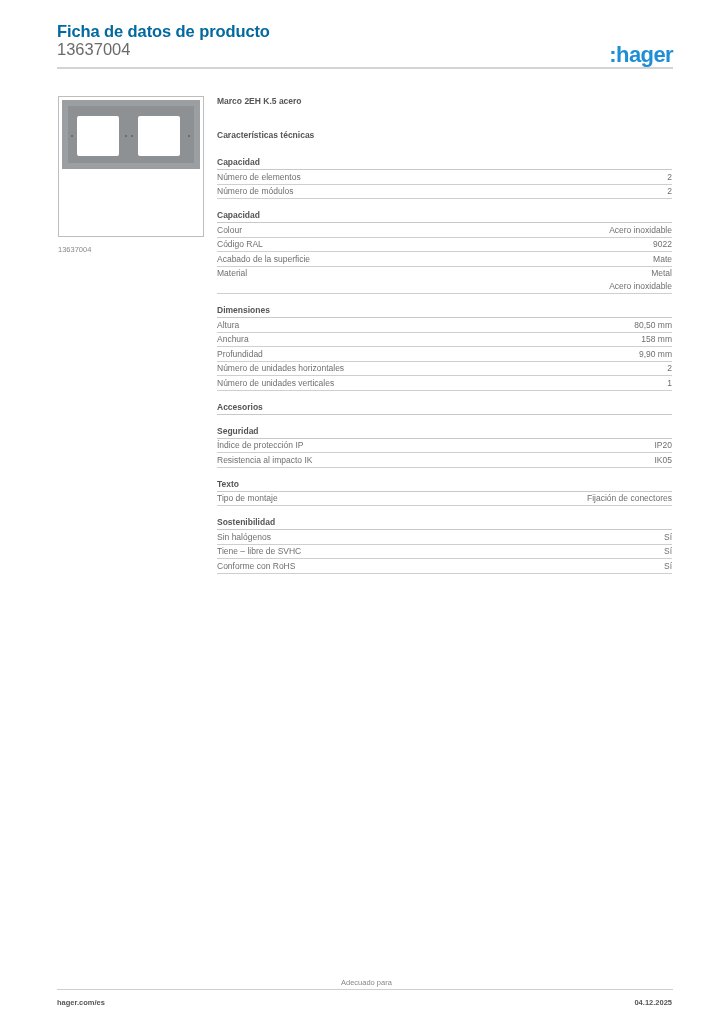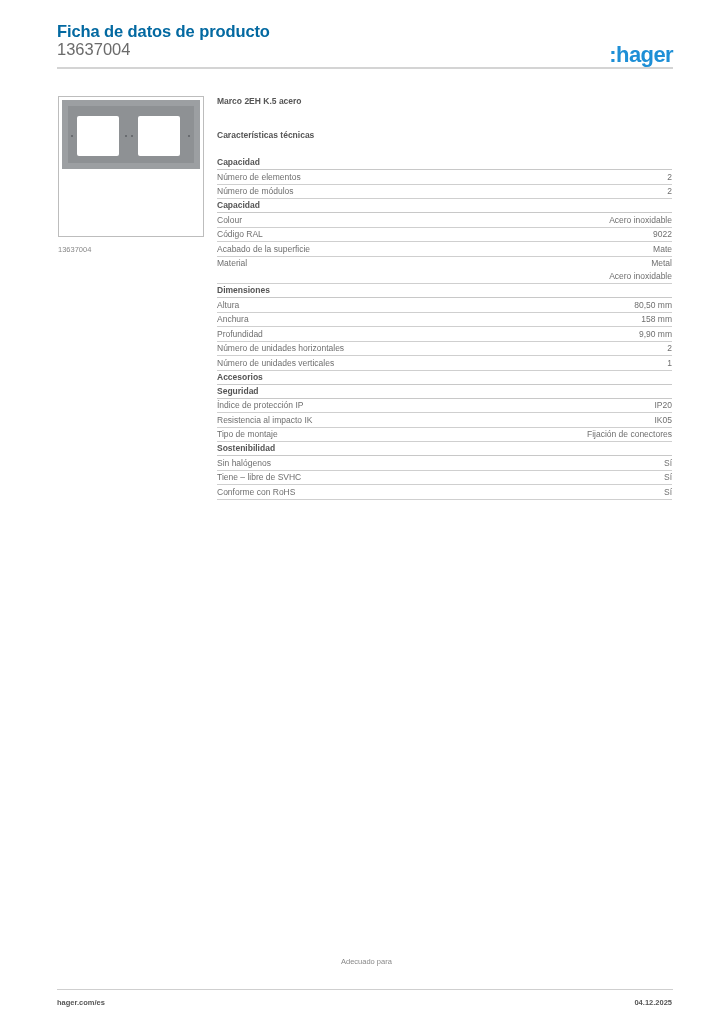--- a/index.html
+++ b/index.html
@@ -18,30 +18,30 @@
   .window { position: absolute; top: 10px; width: 42px; height: 40px; background: #ffffff; border-radius: 2px; }
   .window.w1 { left: 9px; }
   .window.w2 { left: 70px; }
   .screw { position: absolute; width: 2px; height: 2px; background: #5d6064; border-radius: 50%; }
   .image-caption { position: absolute; left: 58px; top: 245px; font-size: 7.5px; color: #888; }
 
   .content { position: absolute; left: 217px; top: 96px; width: 455px; }
   .product-name { font-size: 8.5px; font-weight: bold; color: #555; height: 34px; }
   .section-title-main { font-size: 8.5px; font-weight: bold; color: #555; height: 26px; }
 
-  .group { }
+  .group { margin-bottom: 10px; }
   .group-title { font-size: 8.5px; font-weight: bold; color: #555; height: 14px; line-height: 12px; border-bottom: 1.5px solid #c8c8c8; }
   .row { display: flex; justify-content: space-between; font-size: 8.5px; color: #6f6f6f; border-bottom: 1.5px solid #cfcfcf; min-height: 14.5px; line-height: 13px; padding-top: 0.5px; }
   .row .label { white-space: nowrap; text-align: right; }
   .row .value { text-align: right; white-space: pre-line; }
   .row.tall { min-height: 26px; }
 
   .footer-rule { position: absolute; left: 57px; top: 989px; width: 616px; height: 1px; background: #cfcfcf; }
   .footer-left { position: absolute; left: 57px; top: 998px; font-size: 7.5px; font-weight: bold; color: #555; }
-  .footer-center { position: absolute; left: 341px; top: 957px; font-size: 7.5px; color: #888; }
+  .footer-center { position: absolute; left: 341px; top: 978px; font-size: 7.5px; color: #888; }
   .footer-right { position: absolute; right: 52px; top: 998px; font-size: 7.5px; font-weight: bold; color: #555; }
 </style>
 </head>
 <body>
 
 <div class="header">
   <div class="doc-title">Ficha de datos de producto</div>
   <div class="doc-code">13637004</div>
   <div class="logo" style="color: rgb(30, 143, 214);">:hager</div>
 </div>
@@ -132,20 +132,21 @@
         <span class="label">Índice de protección IP</span>
         <span class="value">IP20</span>
       </div>
     <div class="row">
         <span class="label">Resistencia al impacto IK</span>
         <span class="value">IK05</span>
       </div>
   </div>
 
   <div class="group">
+    <div class="group-title">Texto</div>
     <div class="row">
         <span class="label">Tipo de montaje</span>
         <span class="value">Fijación de conectores</span>
       </div>
   </div>
 
   <div class="group">
     <div class="group-title">Sostenibilidad</div>
     <div class="row">
         <span class="label">Sin halógenos</span>

